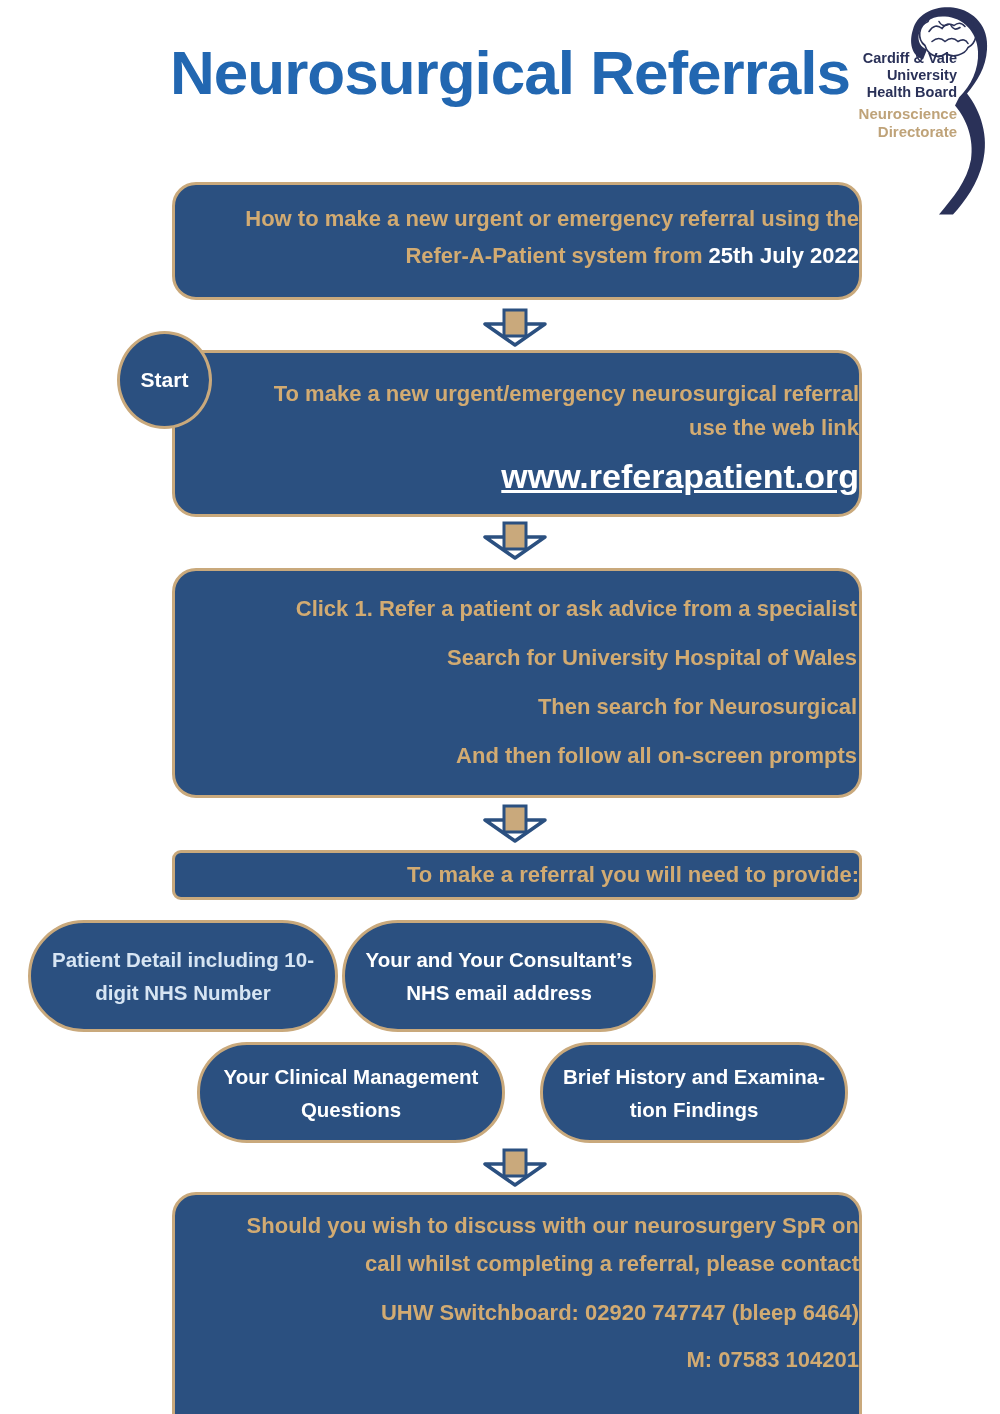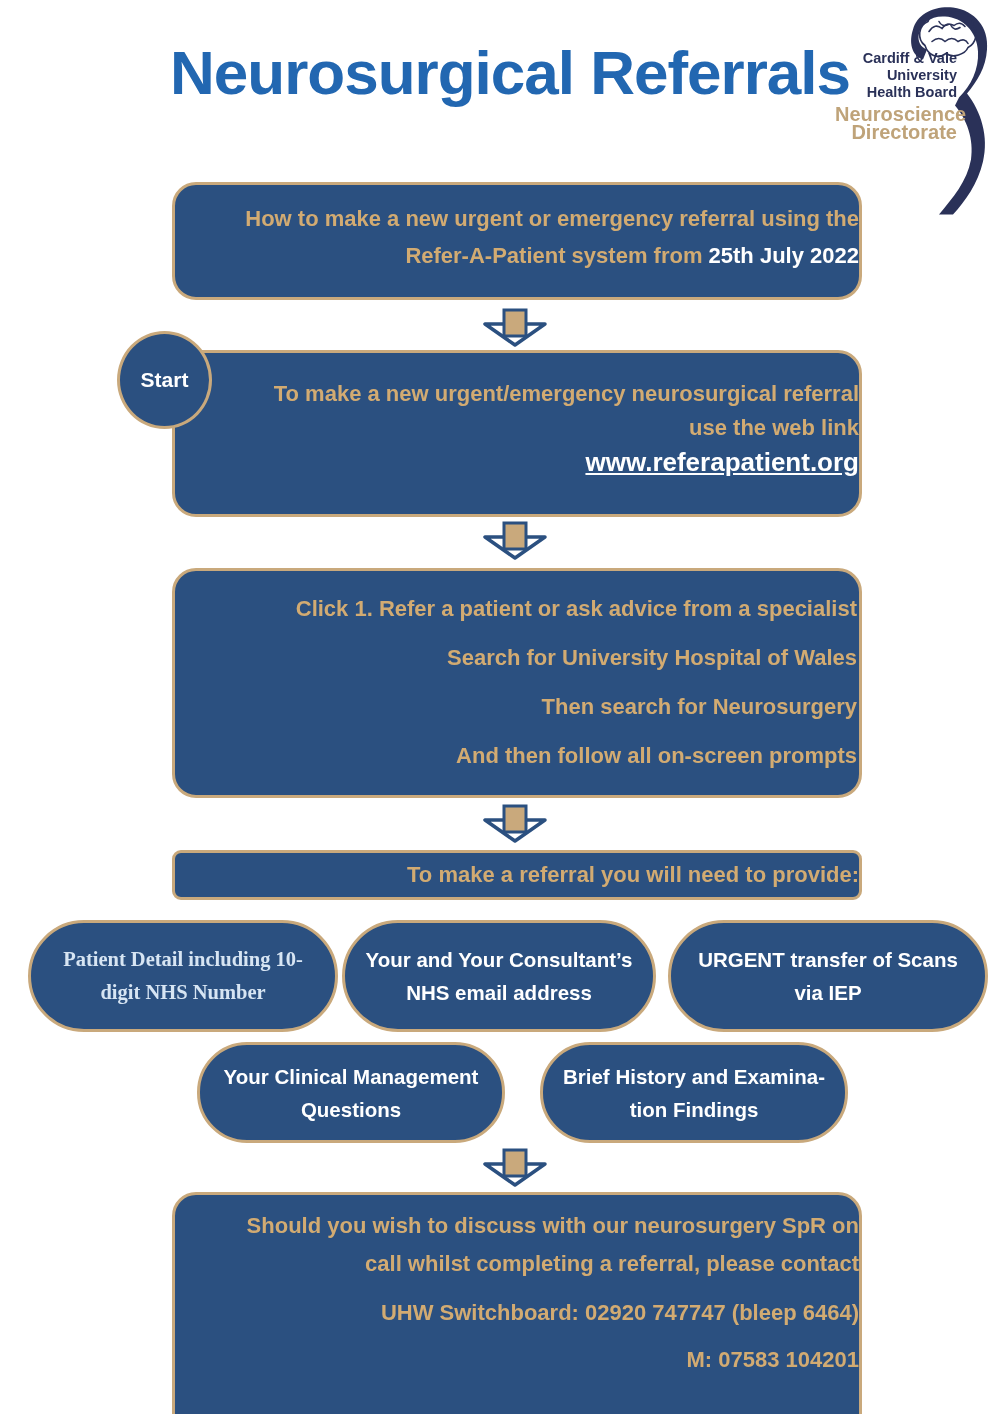--- a/index.html
+++ b/index.html
@@ -20,52 +20,52 @@
   .title{
     position:absolute;left:90px;top:42px;width:840px;margin:0;
     text-align:center;color:var(--title-blue);font-size:62px;line-height:62px;letter-spacing:-1px;
   }
   
   .logo{position:absolute;right:0;top:0;width:165px;height:218px;}
   .logo svg{position:absolute;right:2px;top:0;}
   .logo-org{position:absolute;left:0px;top:50px;width:122px;text-align:right;
     color:var(--logo-navy);font-size:14.5px;line-height:17px;}
   .logo-dept{position:absolute;left:0px;top:105px;width:122px;text-align:right;
-    color:var(--logo-tan);font-size:20px;line-height:18px;}
+    color:var(--logo-tan);font-size:15px;line-height:18px;}
   .logo-org span,.logo-dept span{display:block;}
   
   .nbox{
     position:absolute;left:172px;width:690px;box-sizing:border-box;
     background:var(--navy);border:3px solid var(--tan-border);border-radius:24px;
     color:var(--tan-text);text-align:right;font-size:22px;
   }
   .intro-box{top:182px;height:118px;padding-top:15px;line-height:37px;}
   .intro-box .hl{color:var(--white-text);}
   .start-box{top:350px;height:167px;padding-top:24px;line-height:34px;}
-  .start-box .weblink{display:inline-block;color:var(--white-text);
-    font-size:26px;text-decoration:underline;}
+  .start-box .weblink{display:inline-block;margin-top:14px;color:var(--white-text);
+    font-size:34px;text-decoration:underline;}
   .start-circle{
     position:absolute;left:117px;top:331px;width:95px;height:98px;box-sizing:border-box;
     background:var(--navy);border:3px solid var(--tan-border);border-radius:50%;
     display:flex;align-items:center;justify-content:center;
     color:var(--white-text);font-size:21px;z-index:3;
   }
   .steps-box{top:568px;height:230px;padding:13px 2px 0 8px;line-height:49px;}
   .steps-box span{display:block;}
   .provide-bar{top:850px;height:50px;border-radius:9px;line-height:44px;}
   
   .bubble{
     position:absolute;box-sizing:border-box;background:var(--navy);
     border:3px solid var(--tan-border);
     display:flex;flex-direction:column;align-items:center;justify-content:center;
     color:var(--white-text);font-size:20.5px;line-height:33px;text-align:center;white-space:nowrap;
   }
   .row1{top:920px;height:112px;border-radius:56px;}
   .row2{top:1042px;height:101px;border-radius:50px;}
-  .b1{left:28px;width:310px;color:var(--light-blue-text);font-family:Liberation Serif, serif;}
+  .b1{left:28px;width:310px;color:var(--light-blue-text);}
   .b2{left:342px;width:314px;}
   .b3{left:668px;width:320px;}
   .b4{left:197px;width:308px;}
   .b5{left:540px;width:308px;}
   .bubble span{display:block;}
   .contact-box{top:1192px;height:248px;padding-top:12px;line-height:38px;}
   .contact-box .l3{margin-top:11px;}
   .contact-box .l4{margin-top:9px;}
   .contact-box span{display:block;}
   
@@ -124,44 +124,40 @@
   </div>
 
   <svg class="arrow a2" viewBox="0 0 70 40" aria-hidden="true">
     <polygon points="5,16 65,16 35,37" style="fill:#ffffff;stroke:var(--navy);stroke-width:3.5;stroke-linejoin:round"></polygon>
     <rect x="24" y="2" width="22" height="26" style="fill:var(--tan-border);stroke:var(--navy);stroke-width:3"></rect>
   </svg>
 
   <div class="nbox steps-box">
     <span>Click 1. Refer a patient or ask advice from a specialist</span>
     <span>Search for University Hospital of Wales</span>
-    <span>Then search for Neurosurgery</span>
+    <span>Then search for Neurosurgical</span>
     <span>And then follow all on-screen prompts</span>
   </div>
 
   <svg class="arrow a3" viewBox="0 0 70 40" aria-hidden="true">
     <polygon points="5,16 65,16 35,37" style="fill:#ffffff;stroke:var(--navy);stroke-width:3.5;stroke-linejoin:round"></polygon>
     <rect x="24" y="2" width="22" height="26" style="fill:var(--tan-border);stroke:var(--navy);stroke-width:3"></rect>
   </svg>
 
   <div class="nbox provide-bar">
     <span>To make a referral you will need to provide:</span>
   </div>
 
   <div class="bubble row1 b1">
     <span>Patient Detail including 10-</span>
     <span>digit NHS Number</span>
   </div>
   <div class="bubble row1 b2">
     <span>Your and Your Consultant’s</span>
     <span>NHS email address</span>
-  </div>
-  <div class="bubble row1 b3">
-    <span>URGENT transfer of Scans</span>
-    <span>via IEP</span>
   </div>
 
   <div class="bubble row2 b4">
     <span>Your Clinical Management</span>
     <span>Questions</span>
   </div>
   <div class="bubble row2 b5">
     <span>Brief History and Examina-</span>
     <span>tion Findings</span>
   </div>

